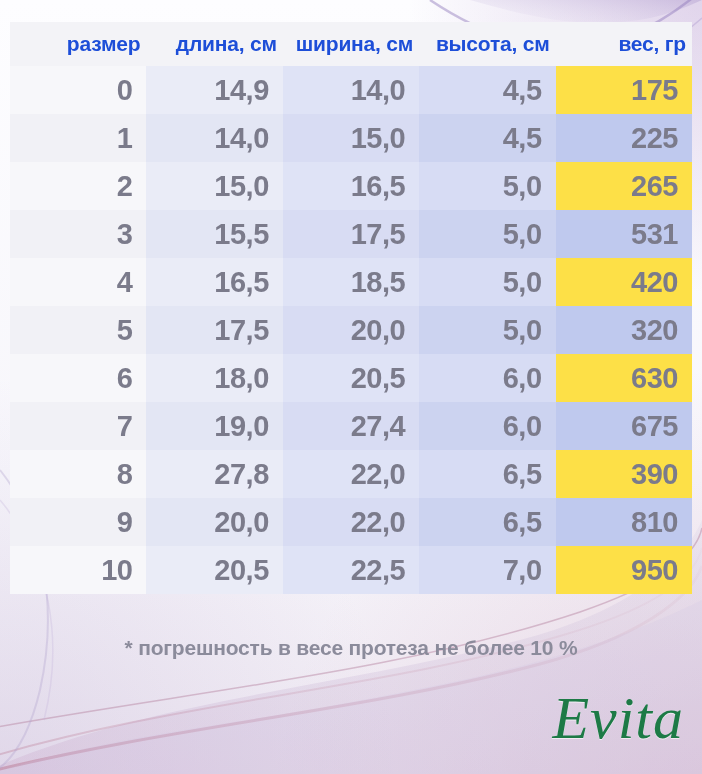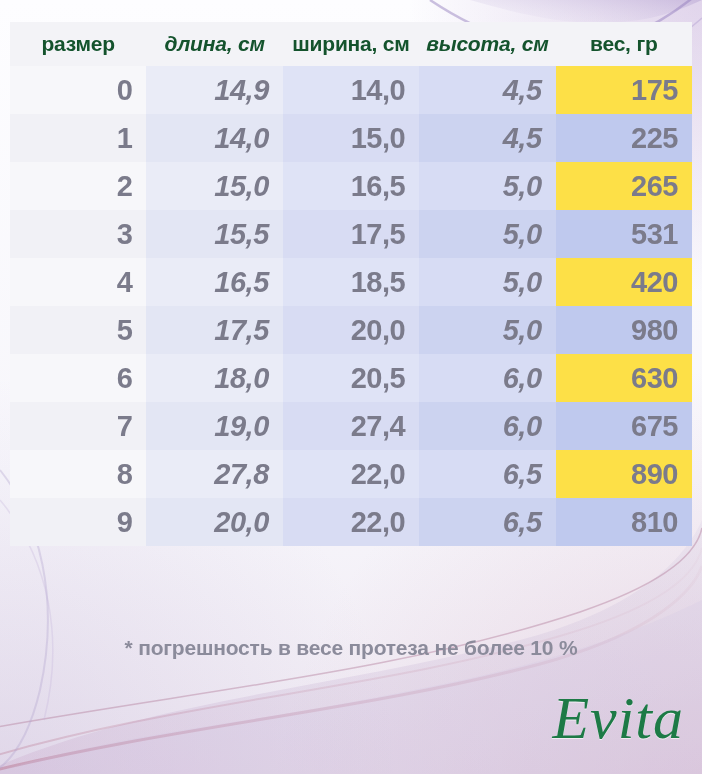--- a/index.html
+++ b/index.html
@@ -52,36 +52,35 @@
     padding: 0 14px 0 10px;
     text-align: right;
     vertical-align: middle;
     color: #7b7b8b;
     font-weight: bold;
     white-space: nowrap;
   }
   table.size-table thead th {
     height: 44px;
     font-size: 21px;
-    color: #14532d;
+    color: #1d4ed8;
     letter-spacing: -0.2px;
-    text-align: center;
     padding: 0 6px;
   }
   table.size-table tbody td {
     height: 48px;
     font-size: 29px;
     letter-spacing: -0.5px;
   }
 
   
   .col-0 { background: #f7f7fa; }
-  .col-1 { background: #eaecf7; font-style: italic; }
+  .col-1 { background: #eaecf7; }
   .col-2 { background: #dfe3f6; }
-  .col-3 { background: #d7dcf4; font-style: italic; }
+  .col-3 { background: #d7dcf4; }
   .col-4 { background: #fde047; }
 
   thead .col-0,
   thead .col-1,
   thead .col-2,
   thead .col-3,
   thead .col-4 { background: #f3f3f7; }
 
   
   tbody tr:nth-child(even) .col-0 { background: #f1f1f6; }
@@ -195,49 +194,56 @@
         <td class="col-1">16,5</td>
         <td class="col-2">18,5</td>
         <td class="col-3">5,0</td>
         <td class="col-4">420</td>
       </tr>
       <tr>
         <td class="col-0">5</td>
         <td class="col-1">17,5</td>
         <td class="col-2">20,0</td>
         <td class="col-3">5,0</td>
-        <td class="col-4">980</td>
+        <td class="col-4">320</td>
       </tr>
       <tr>
         <td class="col-0">6</td>
         <td class="col-1">18,0</td>
         <td class="col-2">20,5</td>
         <td class="col-3">6,0</td>
         <td class="col-4">630</td>
       </tr>
       <tr>
         <td class="col-0">7</td>
         <td class="col-1">19,0</td>
         <td class="col-2">27,4</td>
         <td class="col-3">6,0</td>
         <td class="col-4">675</td>
       </tr>
       <tr>
         <td class="col-0">8</td>
         <td class="col-1">27,8</td>
         <td class="col-2">22,0</td>
         <td class="col-3">6,5</td>
-        <td class="col-4">890</td>
+        <td class="col-4">390</td>
       </tr>
       <tr>
         <td class="col-0">9</td>
         <td class="col-1">20,0</td>
         <td class="col-2">22,0</td>
         <td class="col-3">6,5</td>
         <td class="col-4">810</td>
       </tr>
+      <tr>
+        <td class="col-0">10</td>
+        <td class="col-1">20,5</td>
+        <td class="col-2">22,5</td>
+        <td class="col-3">7,0</td>
+        <td class="col-4">950</td>
+      </tr>
     </tbody>
   </table>
 </div>
 
 <div id="footnote">* погрешность в весе протеза не более 10 %</div>
 
 <div id="logo">Evita</div>
 
 </body></html>

